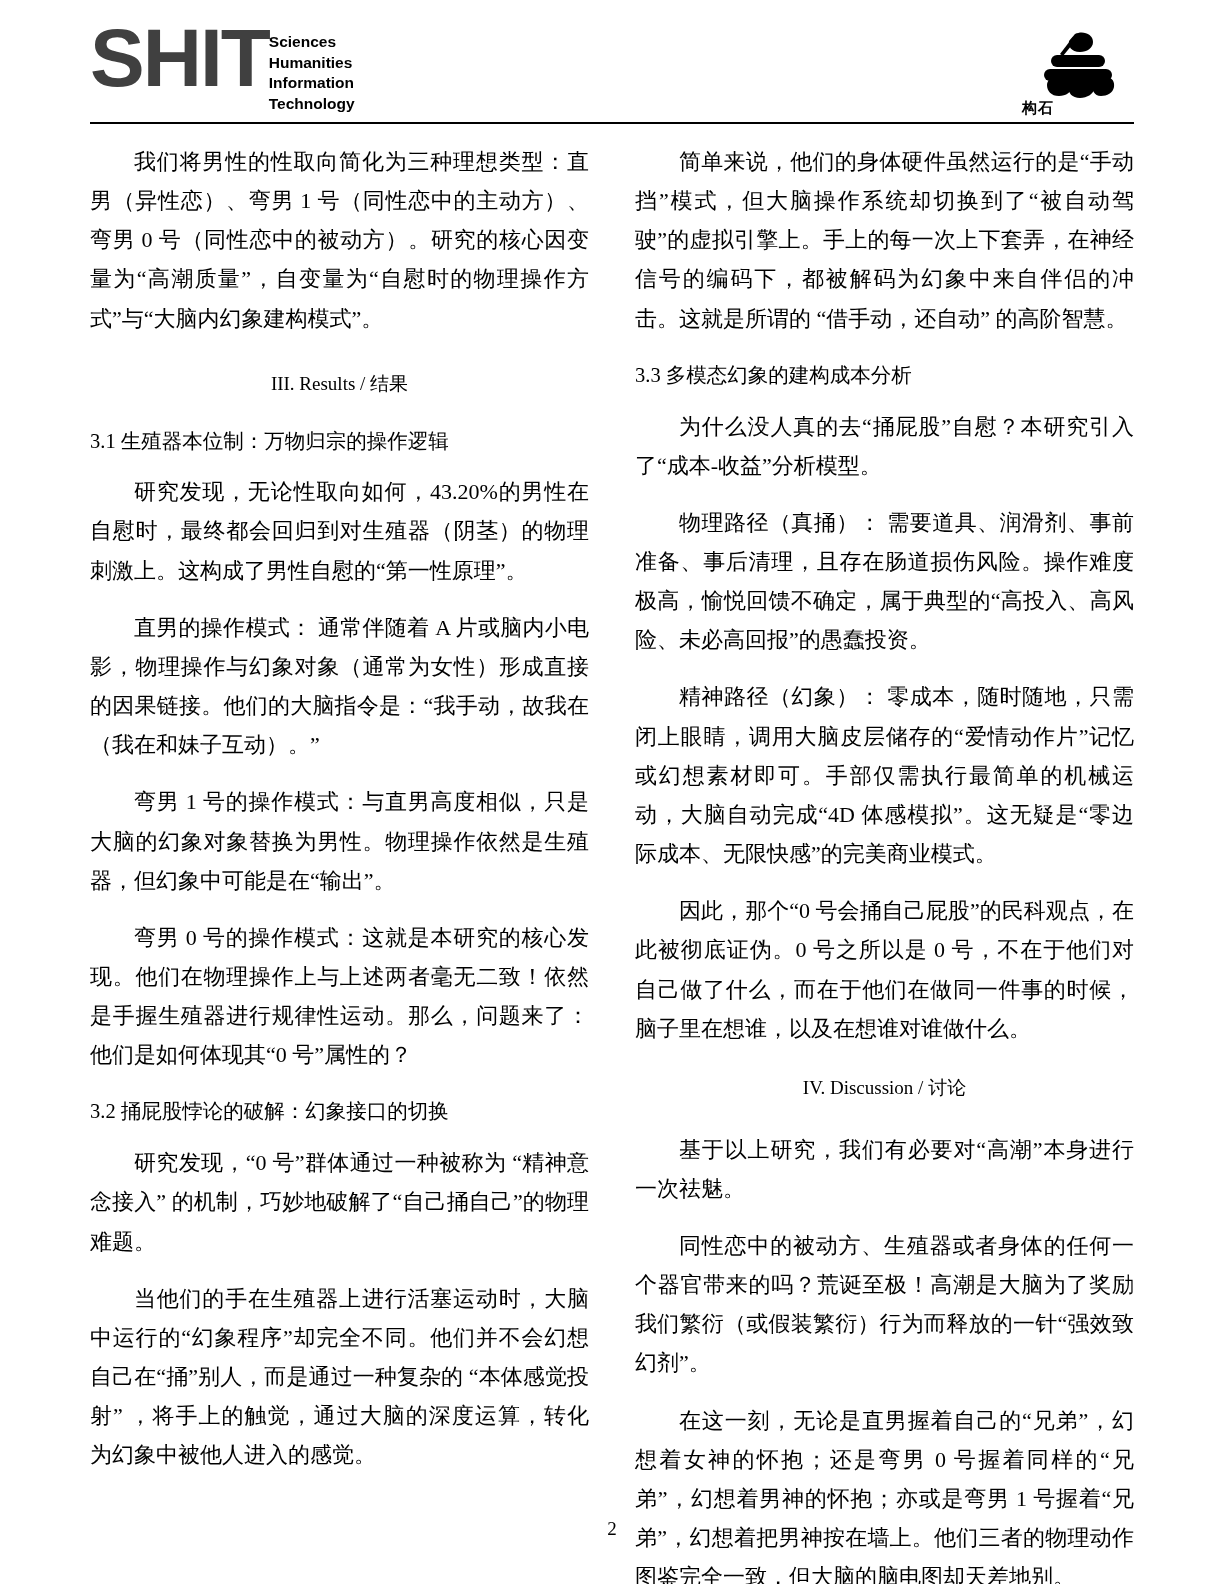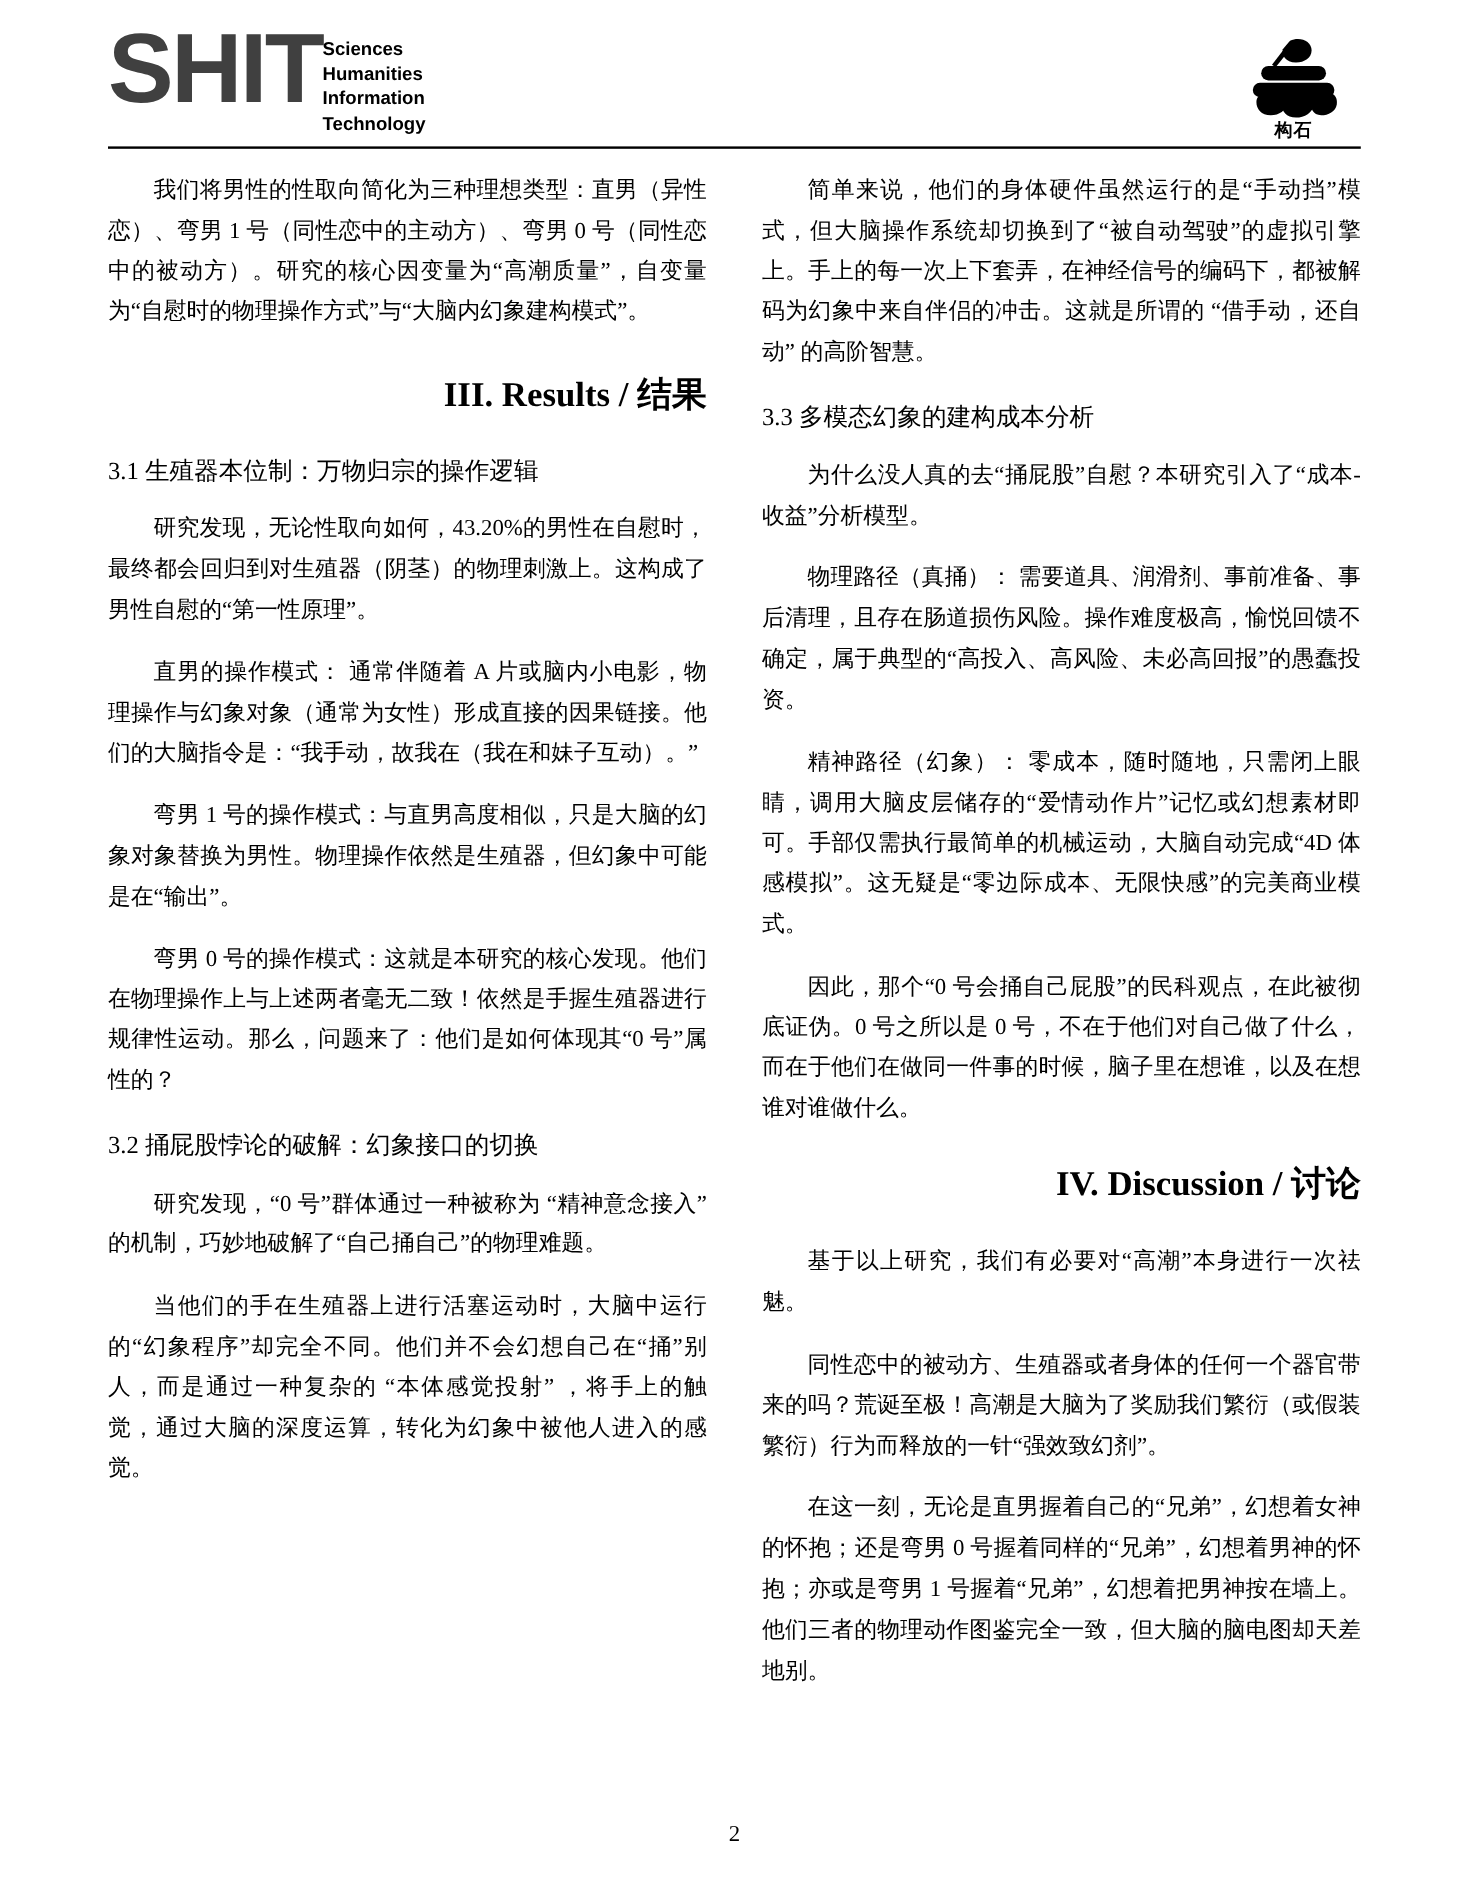--- a/index.html
+++ b/index.html
@@ -54,21 +54,21 @@
     font-family: "Liberation Sans", "DejaVu Sans", sans-serif;
     font-weight: bold;
     font-size: 15.5px;
     line-height: 1.33;
     margin-top: 6px;
   }
   .brand-sub div { white-space: nowrap; }
 
   .pub-logo {
     width: 112px;
-    text-align: center;
+    text-align: left;
     margin-top: 2px;
   }
   .pub-mark { display:block; margin: 0 auto; }
   .pub-name {
     font-family: "Liberation Sans", "DejaVu Sans", sans-serif;
     font-size: 15px;
     font-weight: bold;
     letter-spacing: 1px;
     margin-top: -1px;
   }
@@ -84,38 +84,38 @@
     display: flex;
     gap: 46px;
     margin-top: 18px;
   }
   .col {
     width: 499px;
     flex: 0 0 499px;
   }
 
   .sec-title {
-    text-align: right;
-    font-size: 29px;
+    text-align: center;
+    font-size: 19px;
     font-family: "Liberation Serif", "DejaVu Serif", serif;
     margin: 34px 0 30px 0;
     line-height: 1.25;
-    font-weight: bold;
+    font-weight: normal;
   }
   .sec-title.tight-top { margin-top: 28px; }
 
   .subsec {
     font-size: 20.5px;
     line-height: 1.5;
     margin: 22px 0 16px 0;
     font-weight: normal;
   }
 
   p.body {
-    font-size: 19px;
+    font-size: 22px;
     line-height: 1.78;
     margin: 0 0 18px 0;
     text-align: justify;
     text-justify: inter-ideograph;
     text-indent: 2em;
   }
 
   
   .folio {
     position: absolute;

